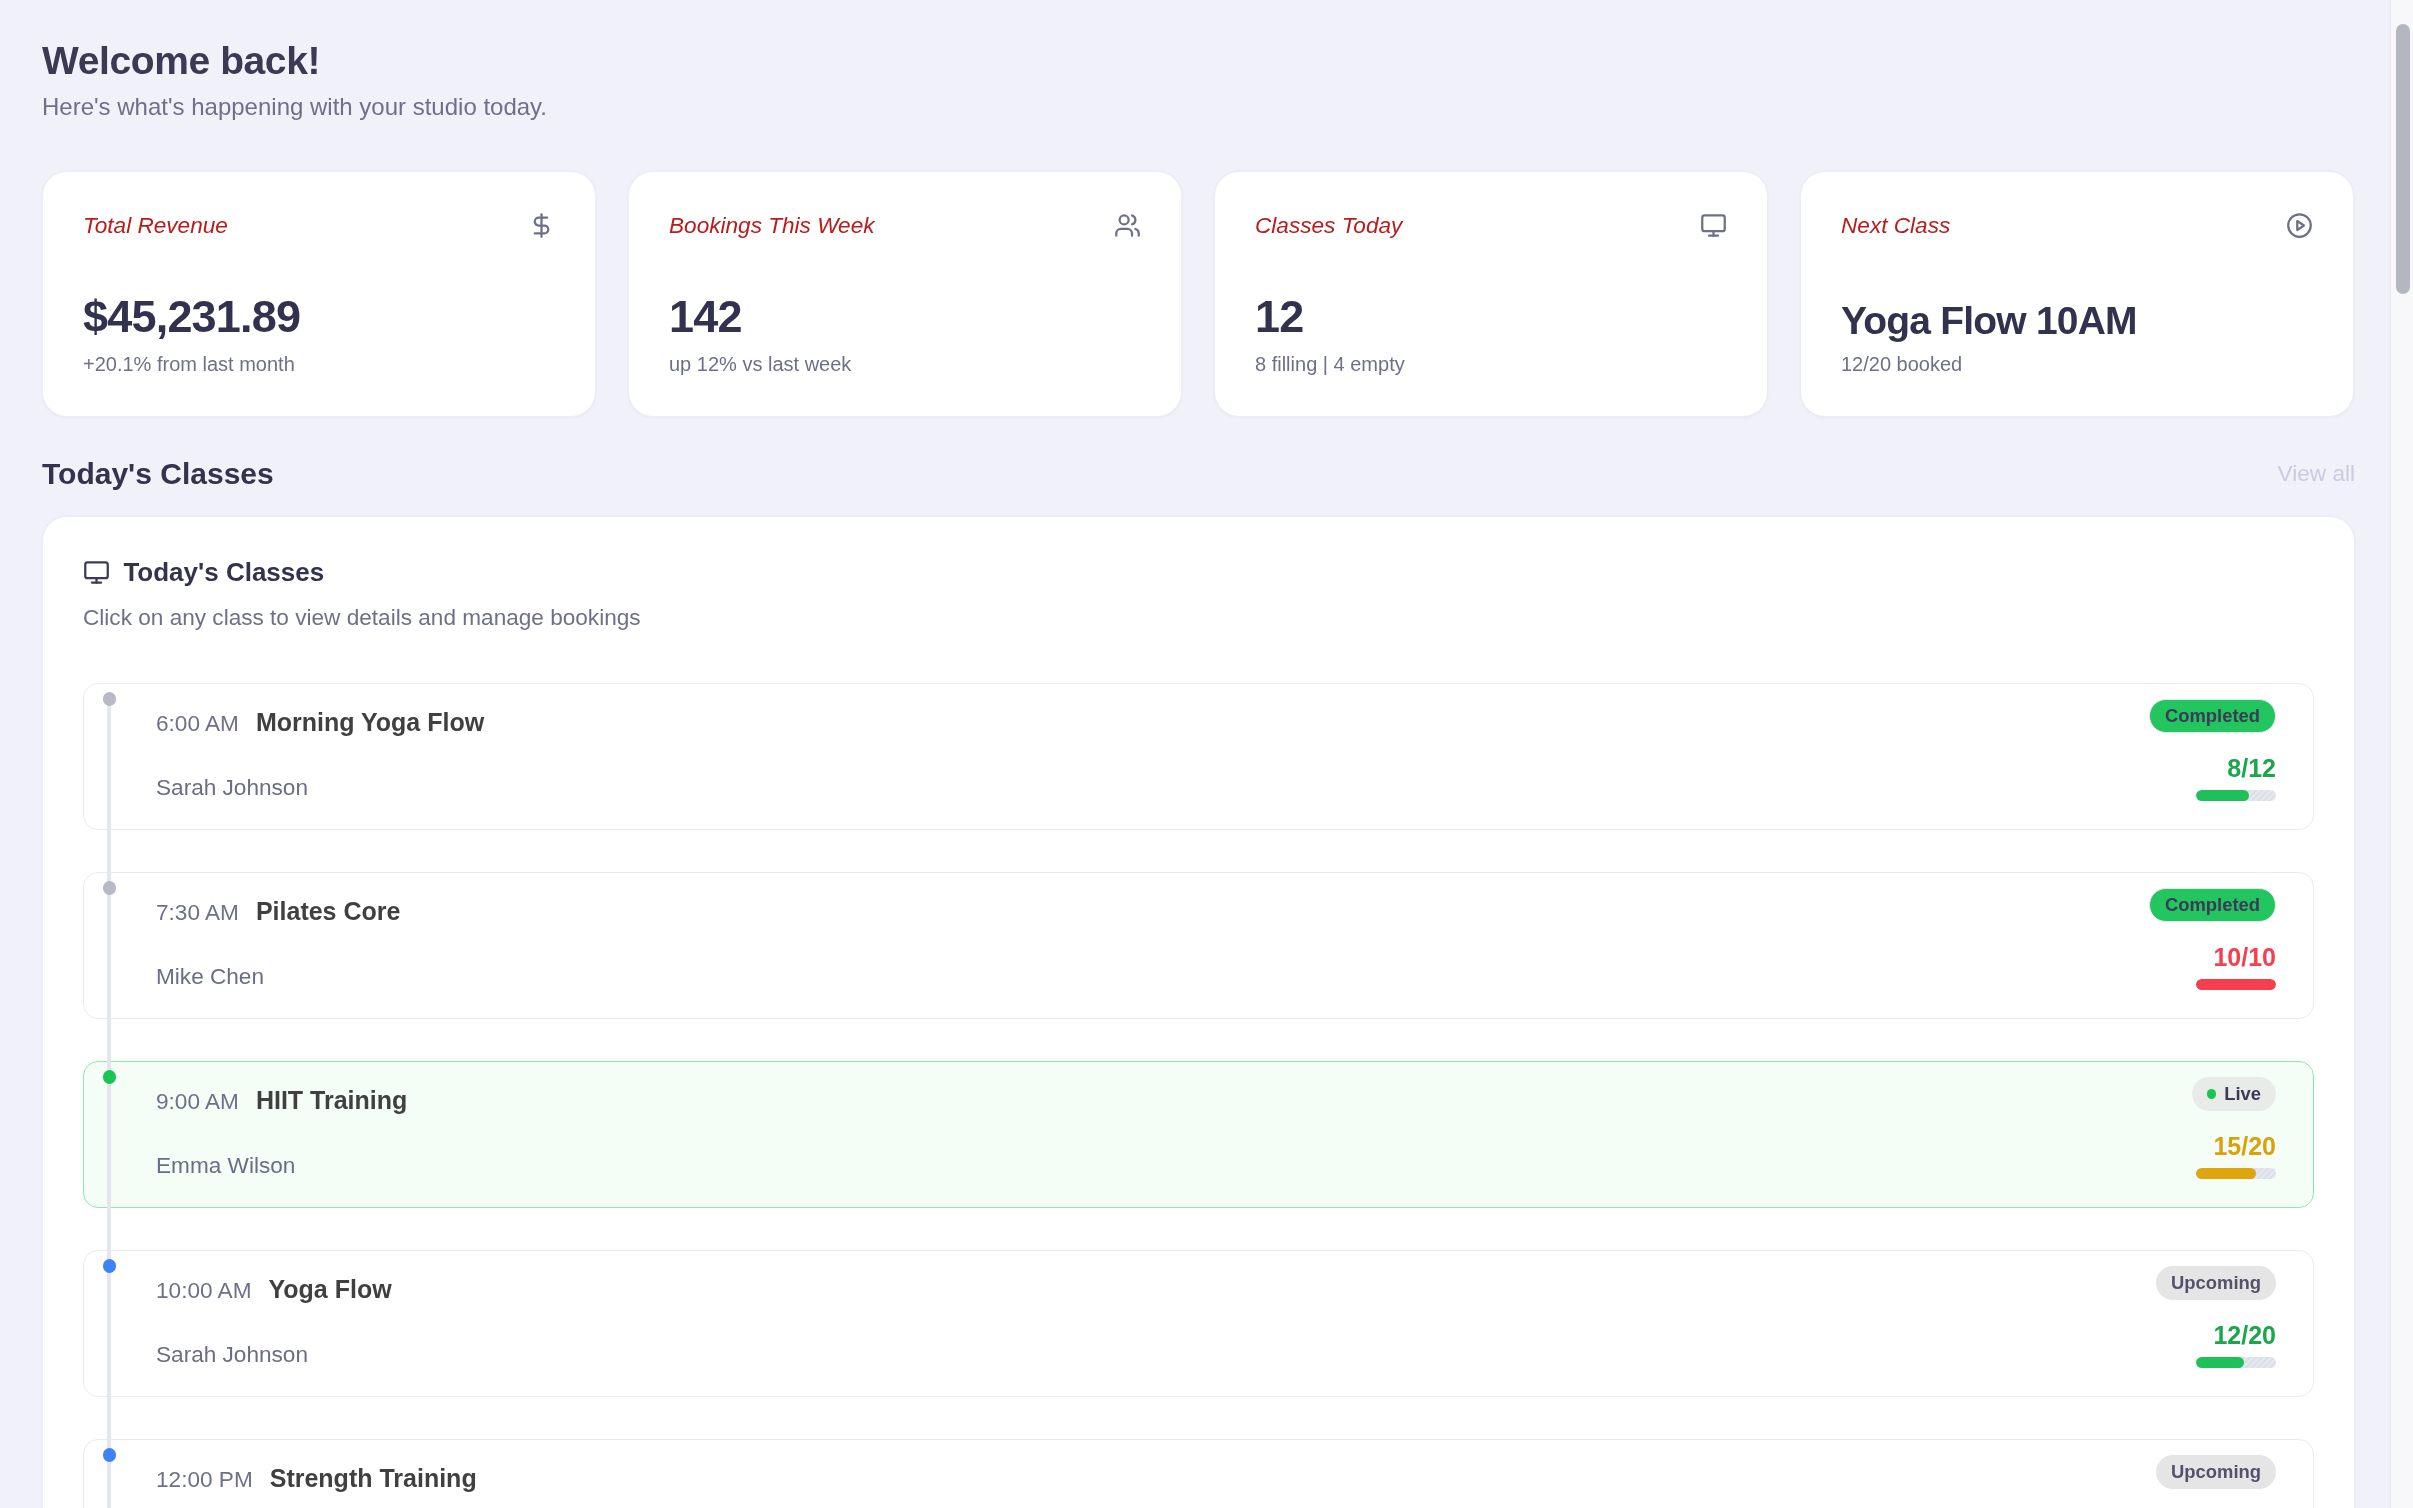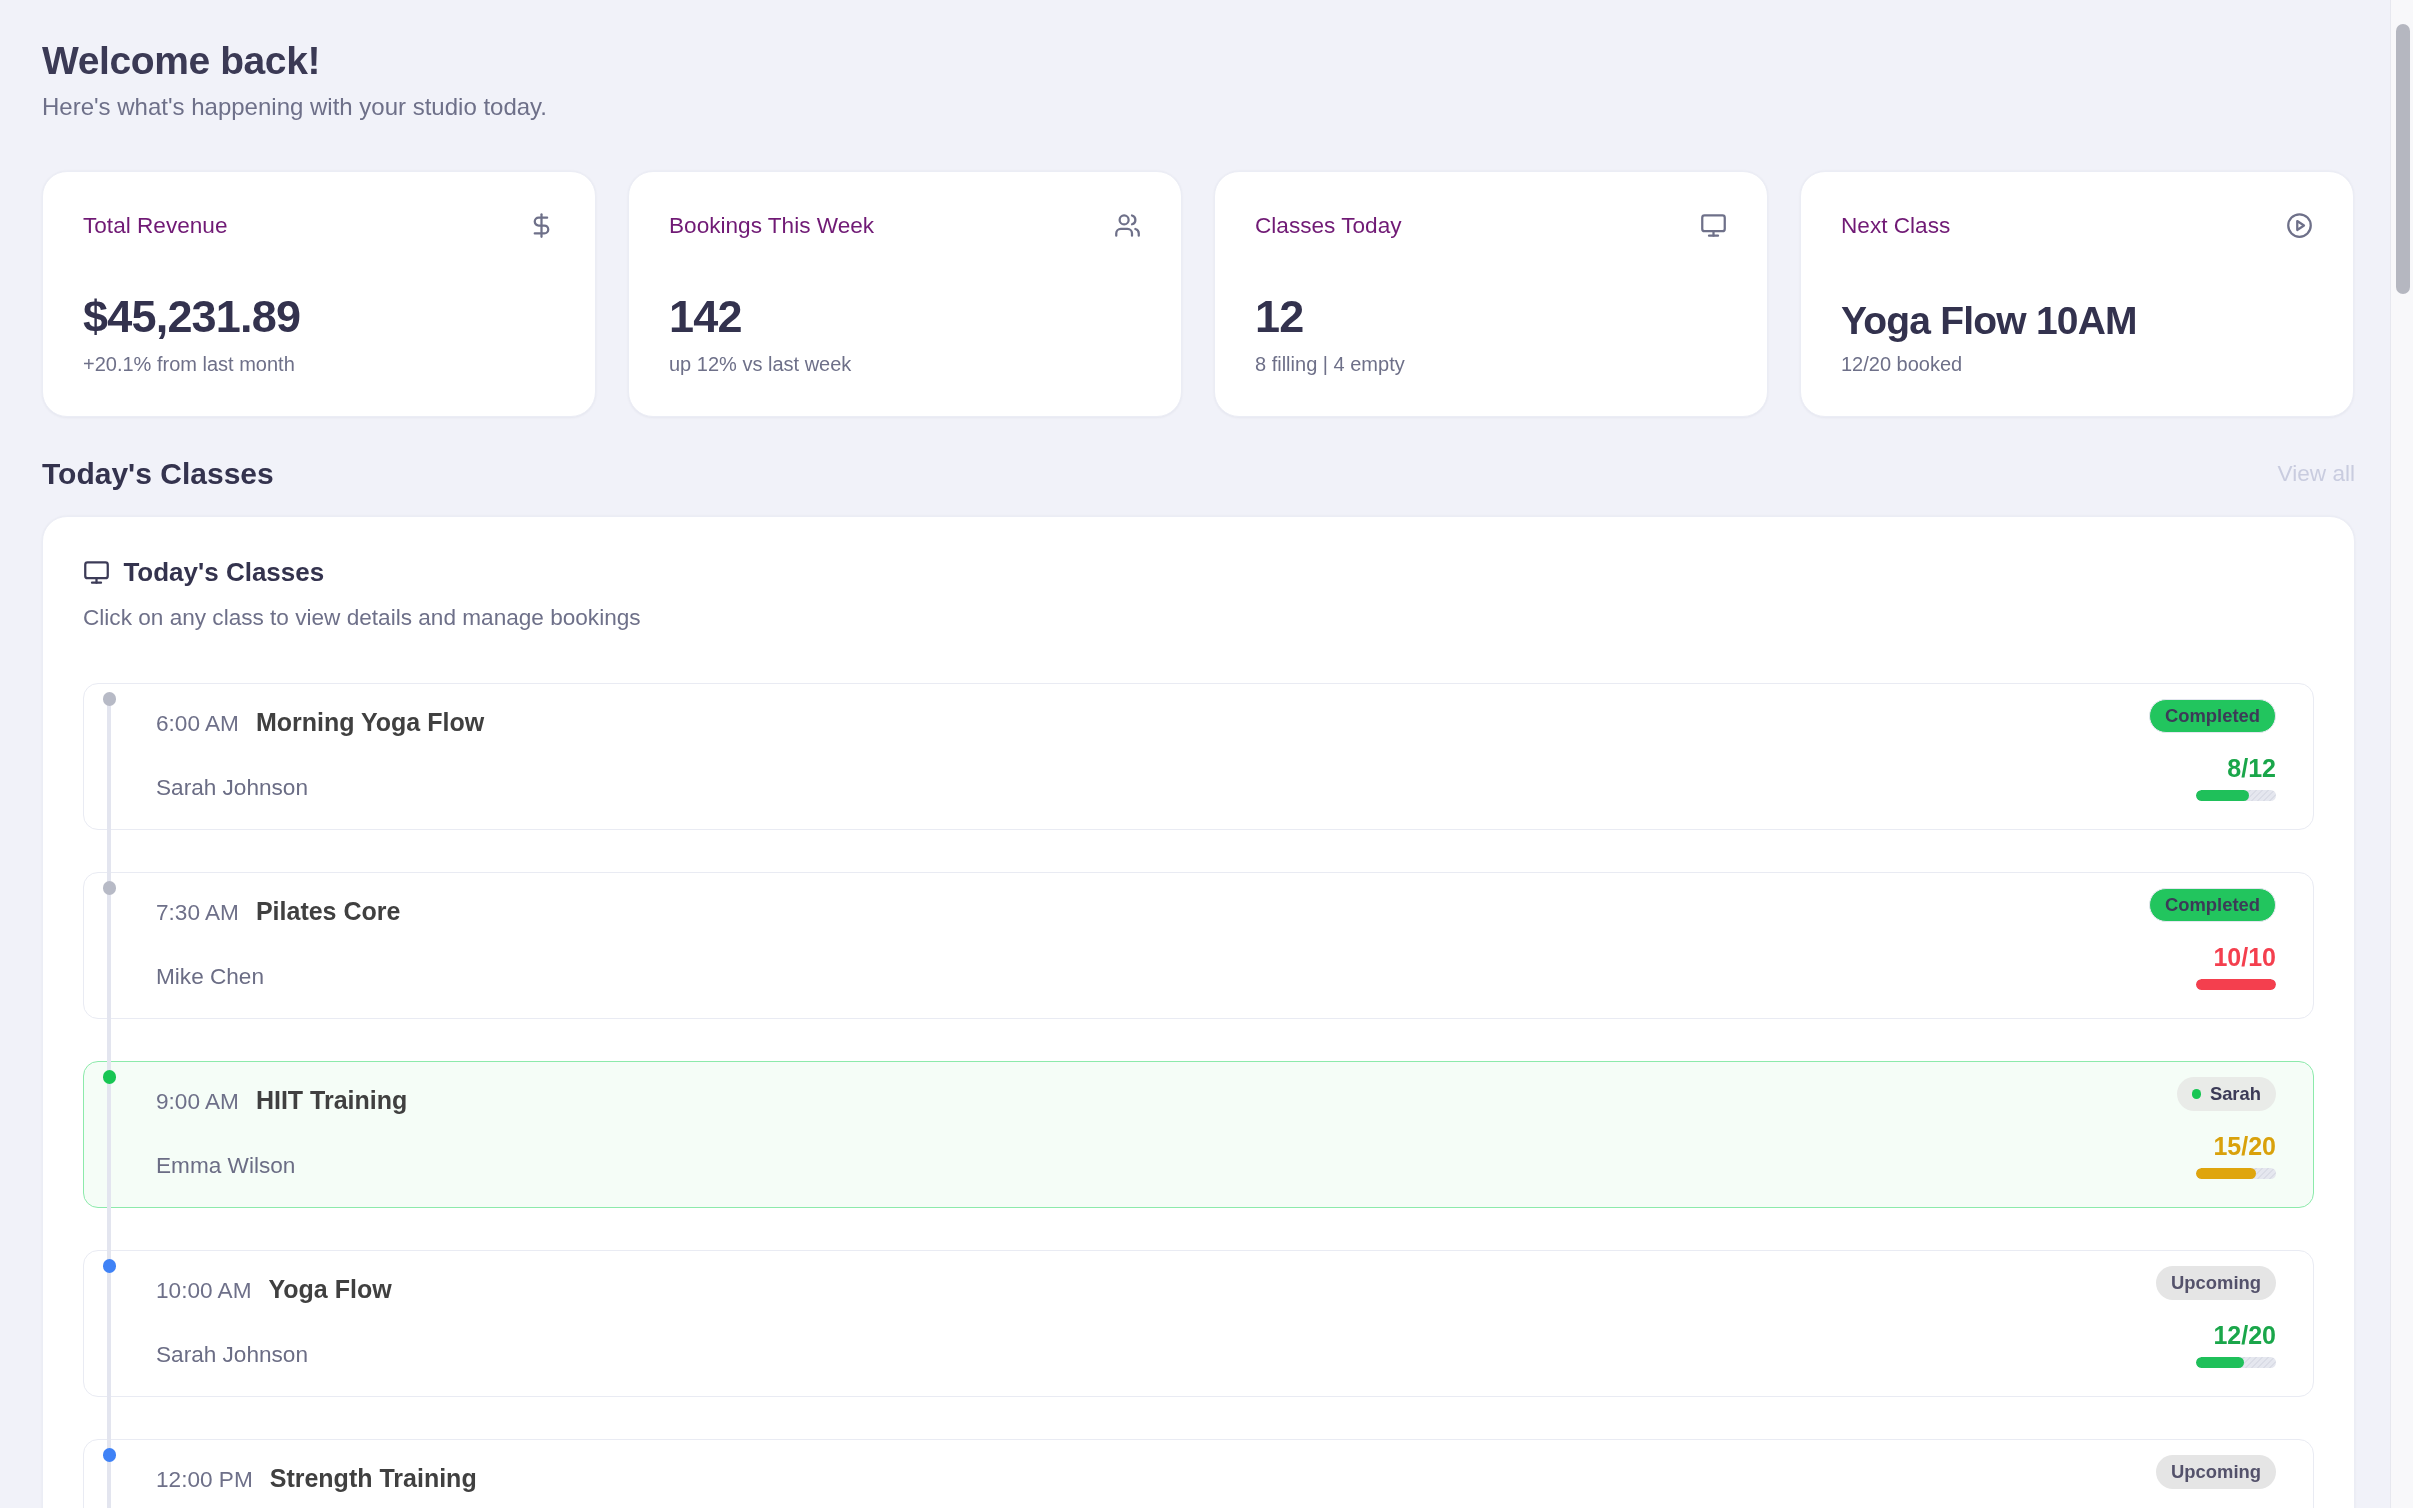--- a/index.html
+++ b/index.html
@@ -18,21 +18,21 @@
   .welcome p  { margin-top:10px; font-size:24px; color:#6e7089; }
 
   
   .stats { margin-top:50px; display:flex; gap:32px; }
   .stat-card {
     width:554px; height:246px; background:#fff; border:0.8px solid #ebedf5;
     border-radius:25px; padding:40px; display:flex; flex-direction:column;
     box-shadow:0 0.8px 2.5px rgba(20,24,60,.05);
   }
   .stat-head { display:flex; align-items:center; justify-content:space-between; }
-  .stat-title { font-size:22.6px; font-weight:500; color:#701a75; }
+  .stat-title { font-size:22.6px; font-weight:500; color:#b91c1c;font-style:italic; }
   .stat-icon  { width:27px; height:27px; color:#6e7089; flex:0 0 auto; }
   .stat-icon svg { width:27px; height:27px; display:block; }
   .stat-value { margin-top:auto; font-size:45px; font-weight:bold; color:#33324e; letter-spacing:-0.8px; }
   .stat-value.sm { font-size:39px; }
   .stat-caption { margin-top:10px; font-size:20px; color:#6e7089; }
 
   
   .section-row { margin-top:40px; display:flex; align-items:center; justify-content:space-between; }
   .section-title { font-size:30px; font-weight:bold; color:#34334e; }
   .view-all { font-size:22.6px; color:#c9ccdf; cursor:pointer; }
@@ -234,21 +234,21 @@
 
       <div class="class-row live">
         <span class="dot green"></span>
         <div class="row-line1">
           <span class="row-time">9:00 AM</span>
           <span class="row-name">HIIT Training</span>
         </div>
         <div class="row-instructor">Emma Wilson</div>
         <div class="badge live">
             <span class="live-dot"></span>
-            <span>Sarah</span>
+            <span>Live</span>
           </div>
         <div class="count amber">15/20</div>
         <div class="bar">
             <div class="bar-fill amber" style="width: 75%;"></div>
           </div>
       </div>
 
       <div class="class-row">
         <span class="dot blue"></span>
         <div class="row-line1">

